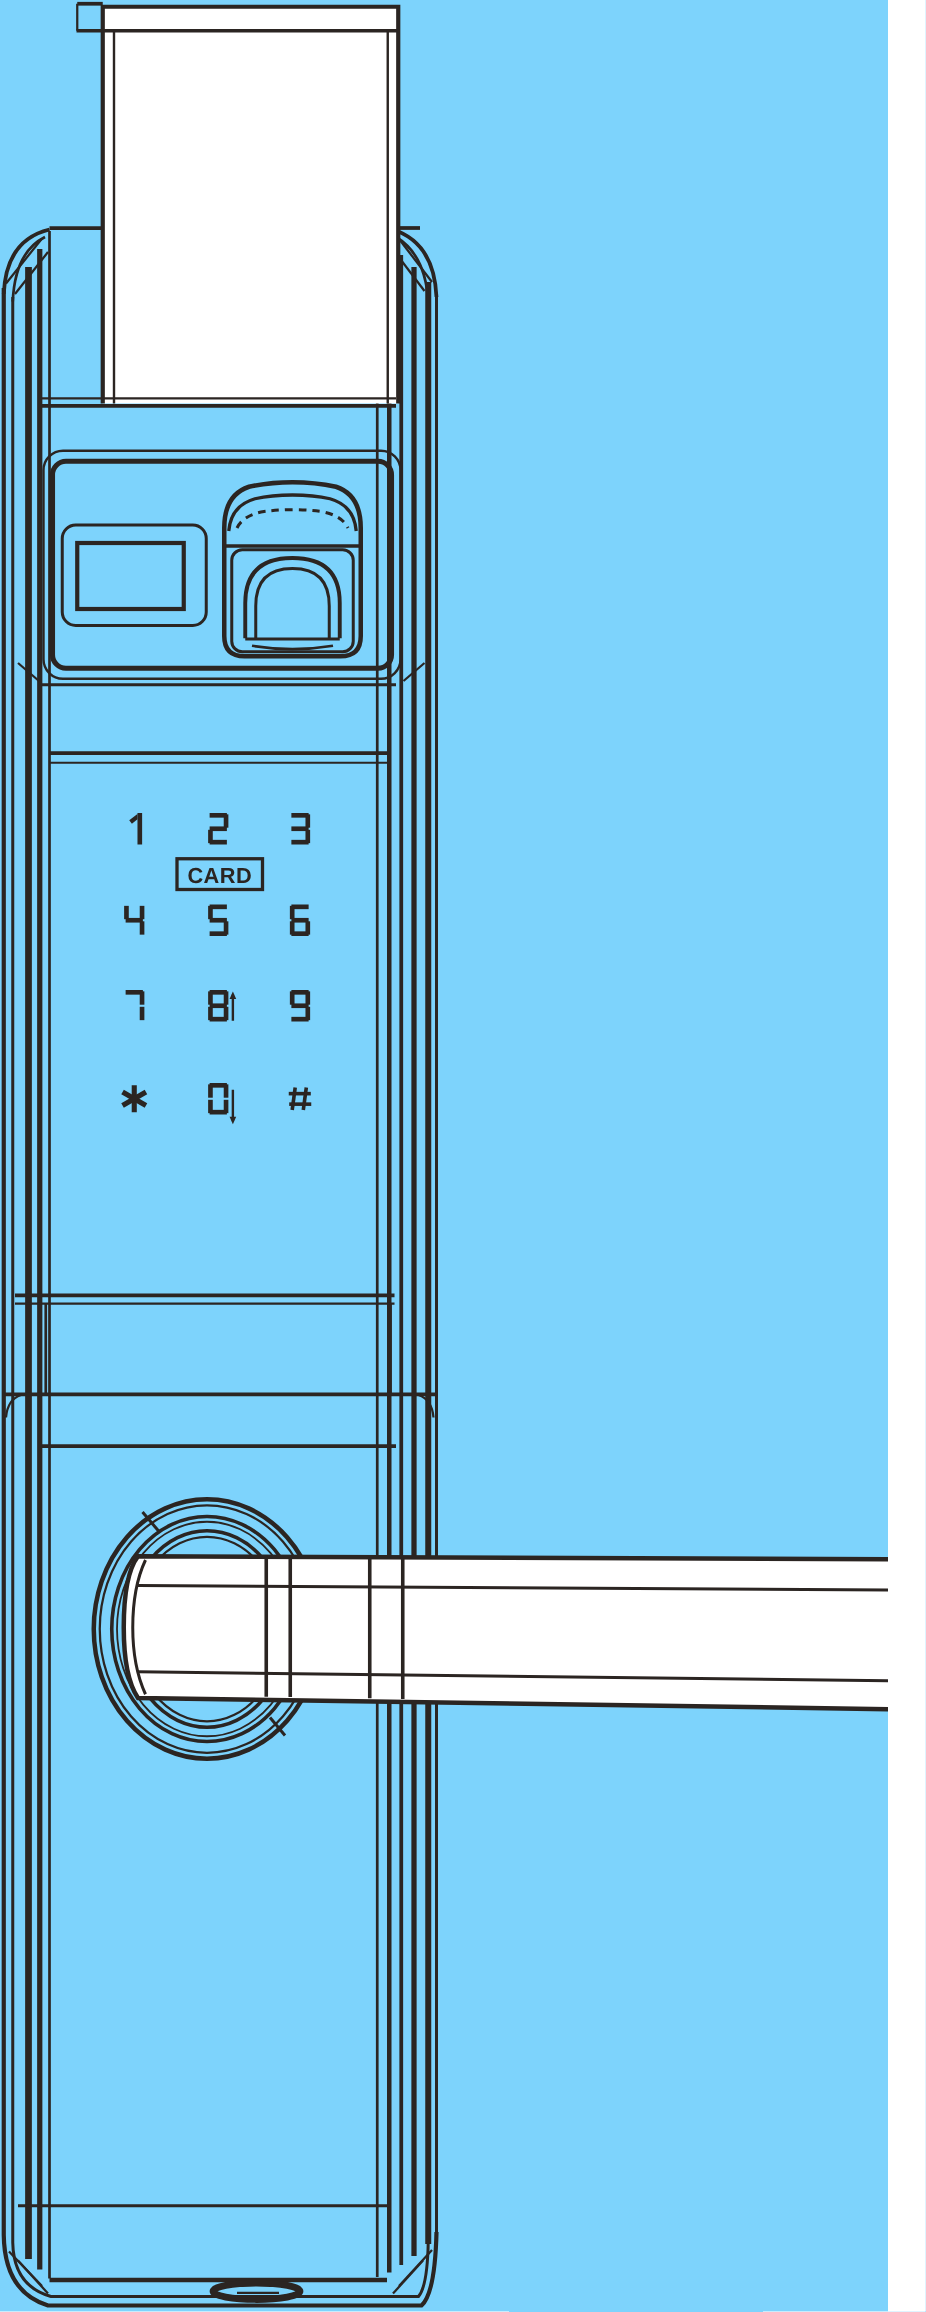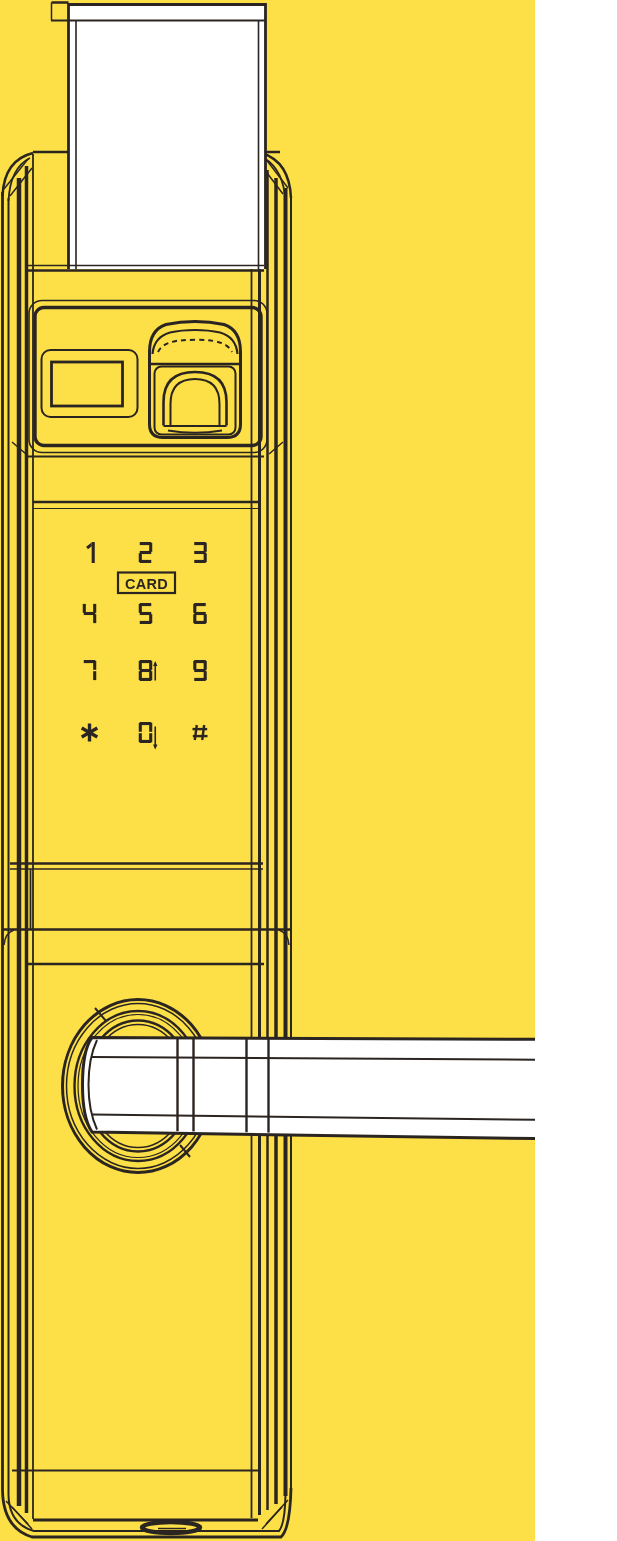--- a/index.html
+++ b/index.html
@@ -1,16 +1,16 @@
 <!DOCTYPE html>
 <html><head>
 <meta charset="utf-8">
 <style>
   html,body{margin:0;padding:0;background:#ffffff;}
-  .stage{position:relative;width:535px;height:1541px;background:#fde047;overflow:hidden;
+  .stage{position:relative;width:592px;height:1541px;background:#7dd3fc;overflow:hidden;
          font-family:"Liberation Sans", sans-serif;}
   svg{display:block;}
   text{user-select:none;}
 </style>
 </head>
 <body>
 
 <div class="stage">
 <svg id="lock-svg" width="617" height="1541" viewBox="0 0 617 1541">
 

